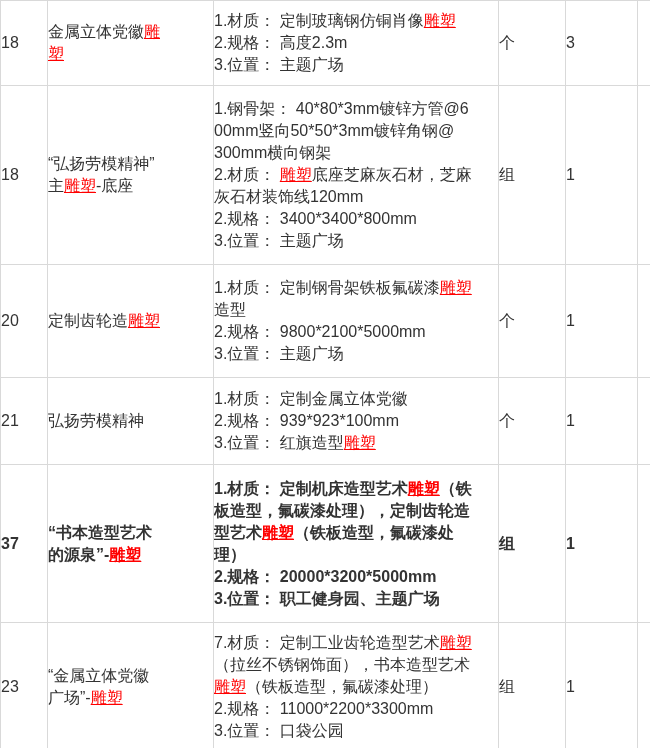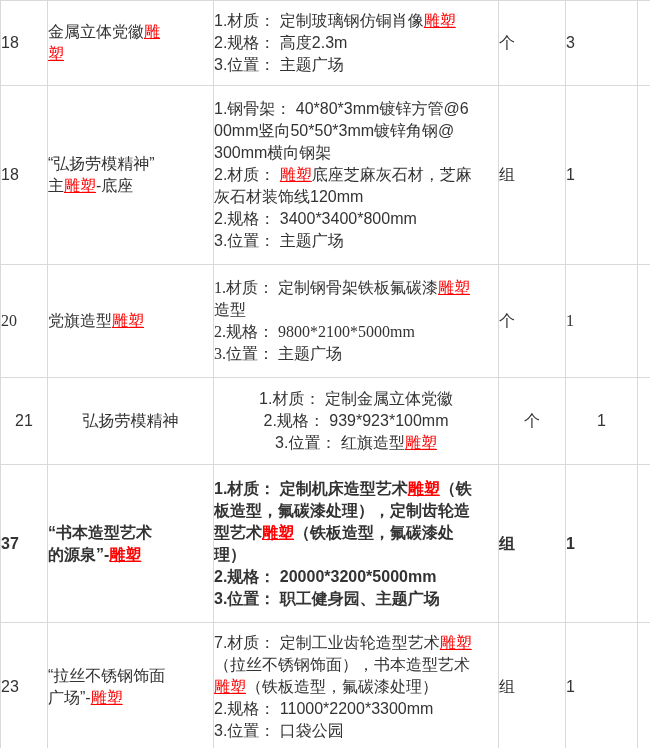--- a/index.html
+++ b/index.html
@@ -23,22 +23,22 @@
     vertical-align: middle;
     font-size: 16px;
     line-height: 22px;
     color: #333333;
     overflow: hidden;
     padding: 0;
   }
   
   tbody tr:nth-child(1) td { height: 84px; }
   tbody tr:nth-child(2) td { height: 178px; }
-  tbody tr:nth-child(3) td { height: 112px; font-family: Liberation Serif, serif; }
-  tbody tr:nth-child(4) td { height: 86px; text-align: center; }
+  tbody tr:nth-child(3) td { height: 112px; }
+  tbody tr:nth-child(4) td { height: 86px; }
   tbody tr:nth-child(5) td { height: 157px; font-weight: bold; }
   tbody tr:nth-child(6) td { height: 128px; }
 
   td.c-no   { padding-left: 5px; }
   td.c-name { padding-left: 2px; padding-right: 1px; white-space: pre-line; }
   td.c-desc { padding-left: 5px; padding-right: 1px; white-space: pre-line; }
   td.c-unit { padding-left: 9px; }
   td.c-qty  { padding-left: 8px; }
   td.c-edge { }
 
@@ -81,21 +81,21 @@
 2.材质： </span><span class="red">雕塑</span><span>底座芝麻灰石材，芝麻
 灰石材装饰线120mm
 2.规格： 3400*3400*800mm
 3.位置： 主题广场</span></td>
         <td class="c-unit">组</td>
         <td class="c-qty">1</td>
         <td class="c-edge"></td>
       </tr>
       <tr>
         <td class="c-no">20</td>
-        <td class="c-name"><span>党旗造型</span><span class="red">雕塑</span></td>
+        <td class="c-name"><span>定制齿轮造</span><span class="red">雕塑</span></td>
         <td class="c-desc"><span>1.材质： 定制钢骨架铁板氟碳漆</span><span class="red">雕塑</span><span>
 造型
 2.规格： 9800*2100*5000mm
 3.位置： 主题广场</span></td>
         <td class="c-unit">个</td>
         <td class="c-qty">1</td>
         <td class="c-edge"></td>
       </tr>
       <tr>
         <td class="c-no">21</td>
@@ -116,21 +116,21 @@
 型艺术</span><span class="red">雕塑</span><span>（铁板造型，氟碳漆处
 理）
 2.规格： 20000*3200*5000mm
 3.位置： 职工健身园、主题广场</span></td>
         <td class="c-unit">组</td>
         <td class="c-qty">1</td>
         <td class="c-edge"></td>
       </tr>
       <tr>
         <td class="c-no">23</td>
-        <td class="c-name"><span>“拉丝不锈钢饰面
+        <td class="c-name"><span>“金属立体党徽
 广场”-</span><span class="red">雕塑</span></td>
         <td class="c-desc"><span>7.材质： 定制工业齿轮造型艺术</span><span class="red">雕塑</span><span>
 （拉丝不锈钢饰面），书本造型艺术
 </span><span class="red">雕塑</span><span>（铁板造型，氟碳漆处理）
 2.规格： 11000*2200*3300mm
 3.位置： 口袋公园</span></td>
         <td class="c-unit">组</td>
         <td class="c-qty">1</td>
         <td class="c-edge"></td>
       </tr>

